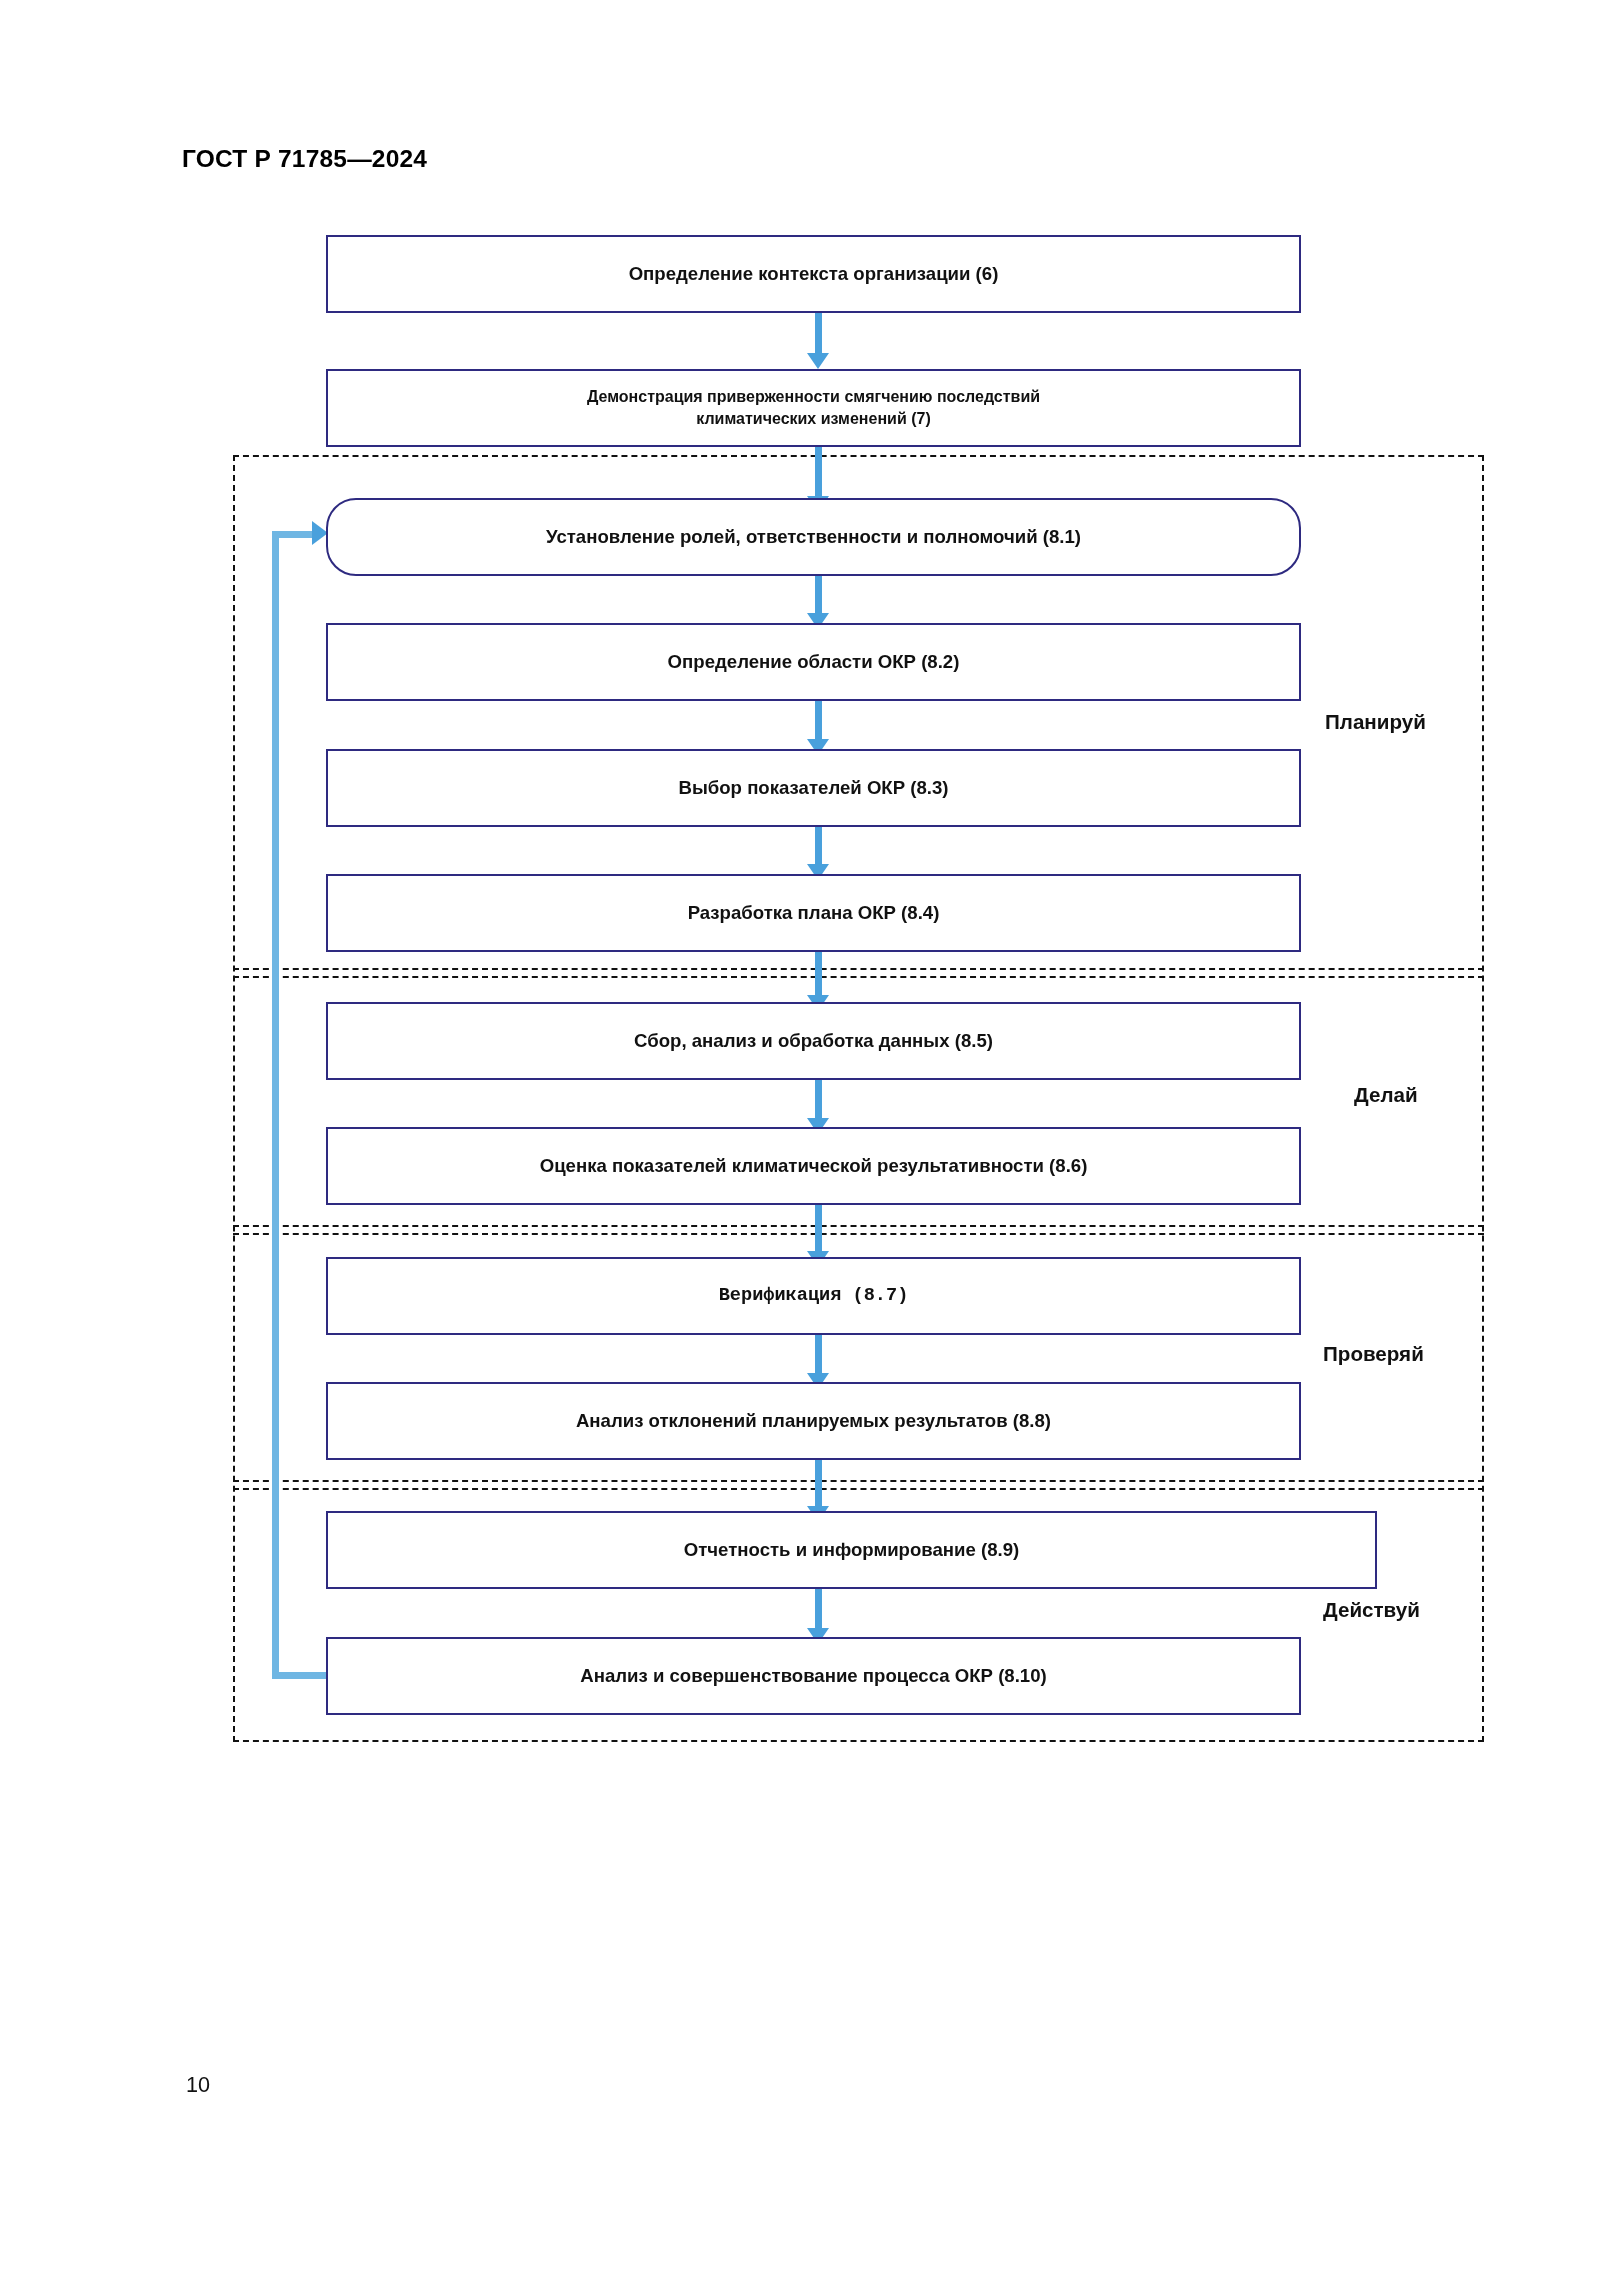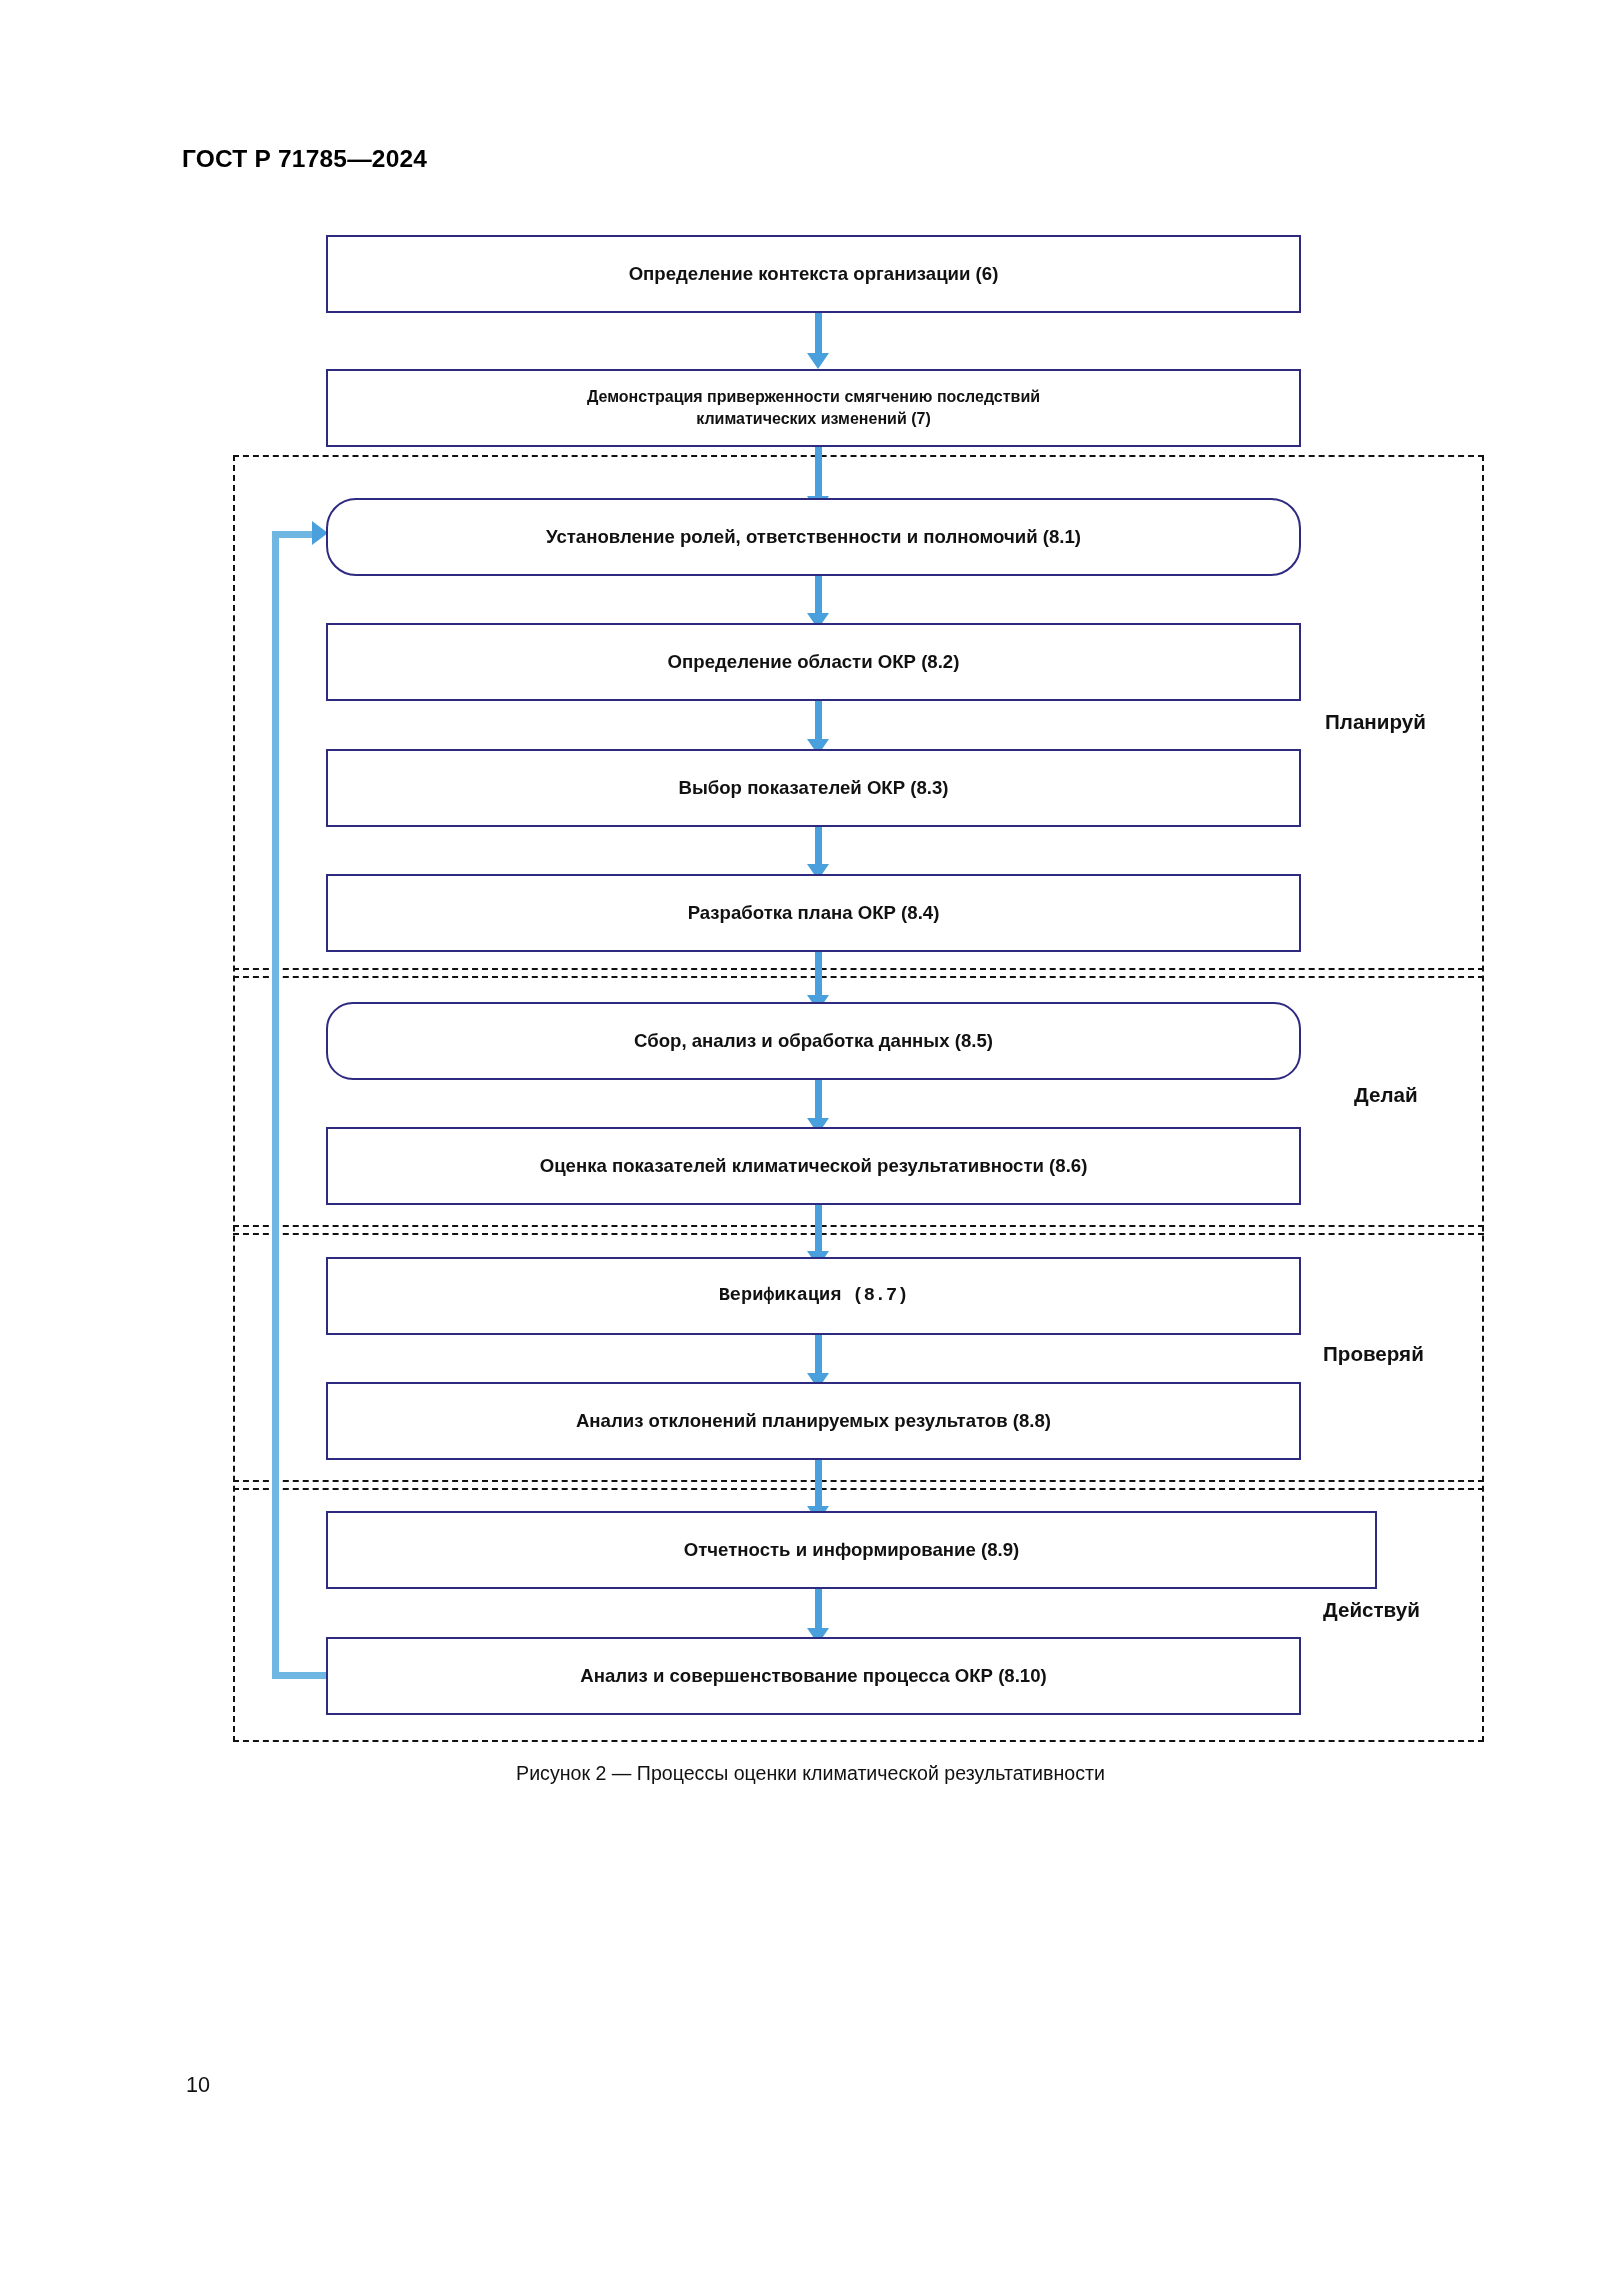--- a/index.html
+++ b/index.html
@@ -225,21 +225,21 @@
     </div>
 
     <div class="pbox" style="left:326px; top:749px; width:975px; height:78px;justify-content:center;">
       <span class="plabel">Выбор показателей ОКР (8.3)</span>
     </div>
 
     <div class="pbox" style="left:326px; top:874px; width:975px; height:78px;">
       <span class="plabel">Разработка плана ОКР (8.4)</span>
     </div>
 
-    <div class="pbox" style="left:326px; top:1002px; width:975px; height:78px;border-radius:27px;">
+    <div class="pbox" style="left:326px; top:1002px; width:975px; height:78px;">
       <span class="plabel">Сбор, анализ и обработка данных (8.5)</span>
     </div>
 
     <div class="pbox" style="left:326px; top:1127px; width:975px; height:78px;">
       <span class="plabel">Оценка показателей климатической результативности (8.6)</span>
     </div>
 
     <div class="pbox" style="left:326px; top:1257px; width:975px; height:78px;font-family:Liberation Mono, monospace;">
       <span class="plabel">Верификация (8.7)</span>
     </div>
@@ -254,20 +254,19 @@
 
     <div class="pbox" style="left:326px; top:1637px; width:975px; height:78px;">
       <span class="plabel">Анализ и совершенствование процесса ОКР (8.10)</span>
     </div>
 
     <div class="stage-label" style="left:1325px; top:710px;">Планируй</div>
     <div class="stage-label" style="left:1354px; top:1083px;">Делай</div>
     <div class="stage-label" style="left:1323px; top:1342px;">Проверяй</div>
     <div class="stage-label" style="left:1323px; top:1598px;">Действуй</div>
 
-    <div class="fig-caption">Рисунок 2 — Процессы оценки климатической результативности</div>
 
   </div>
 
   <div class="page-number">10</div>
 
 </div>
 
 
 </body></html>

